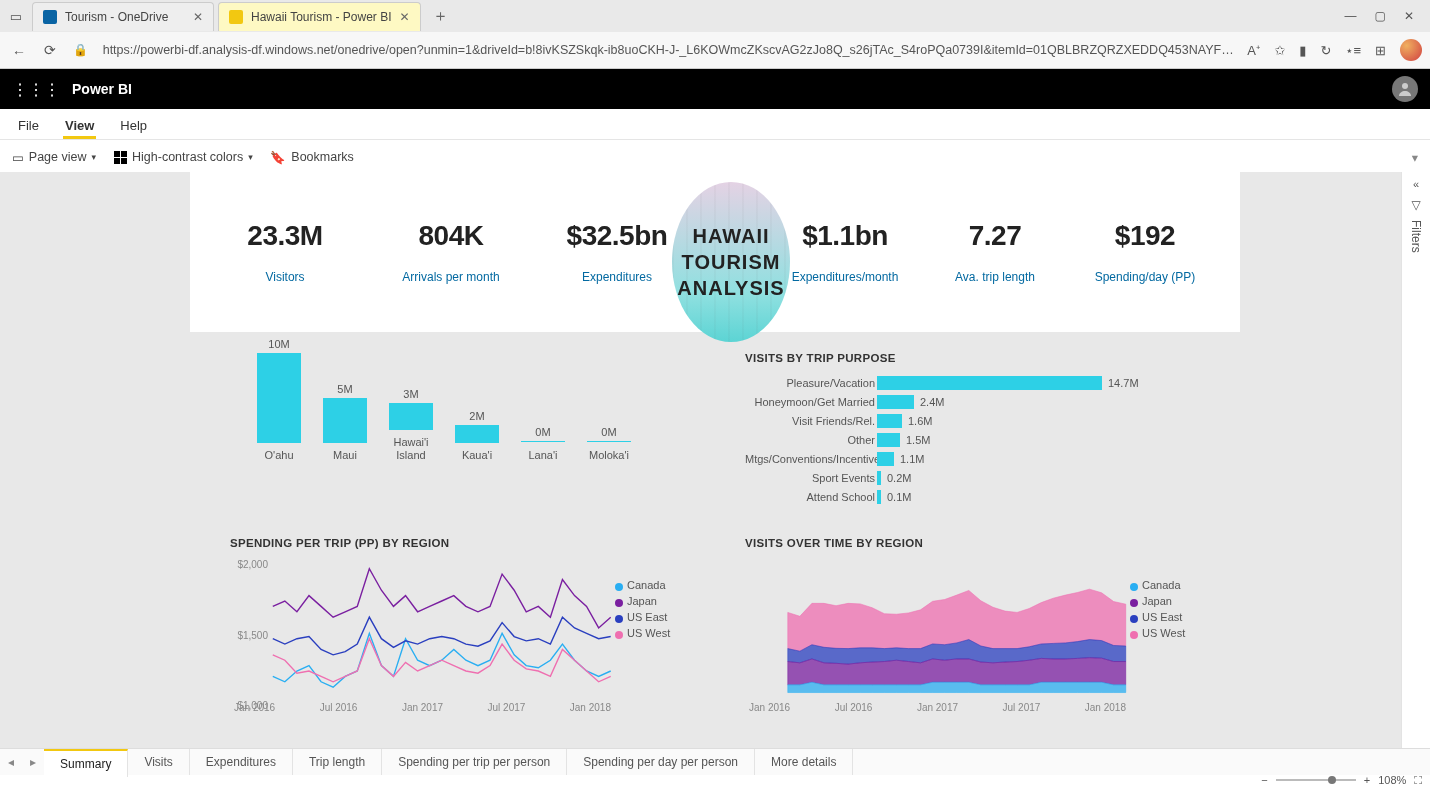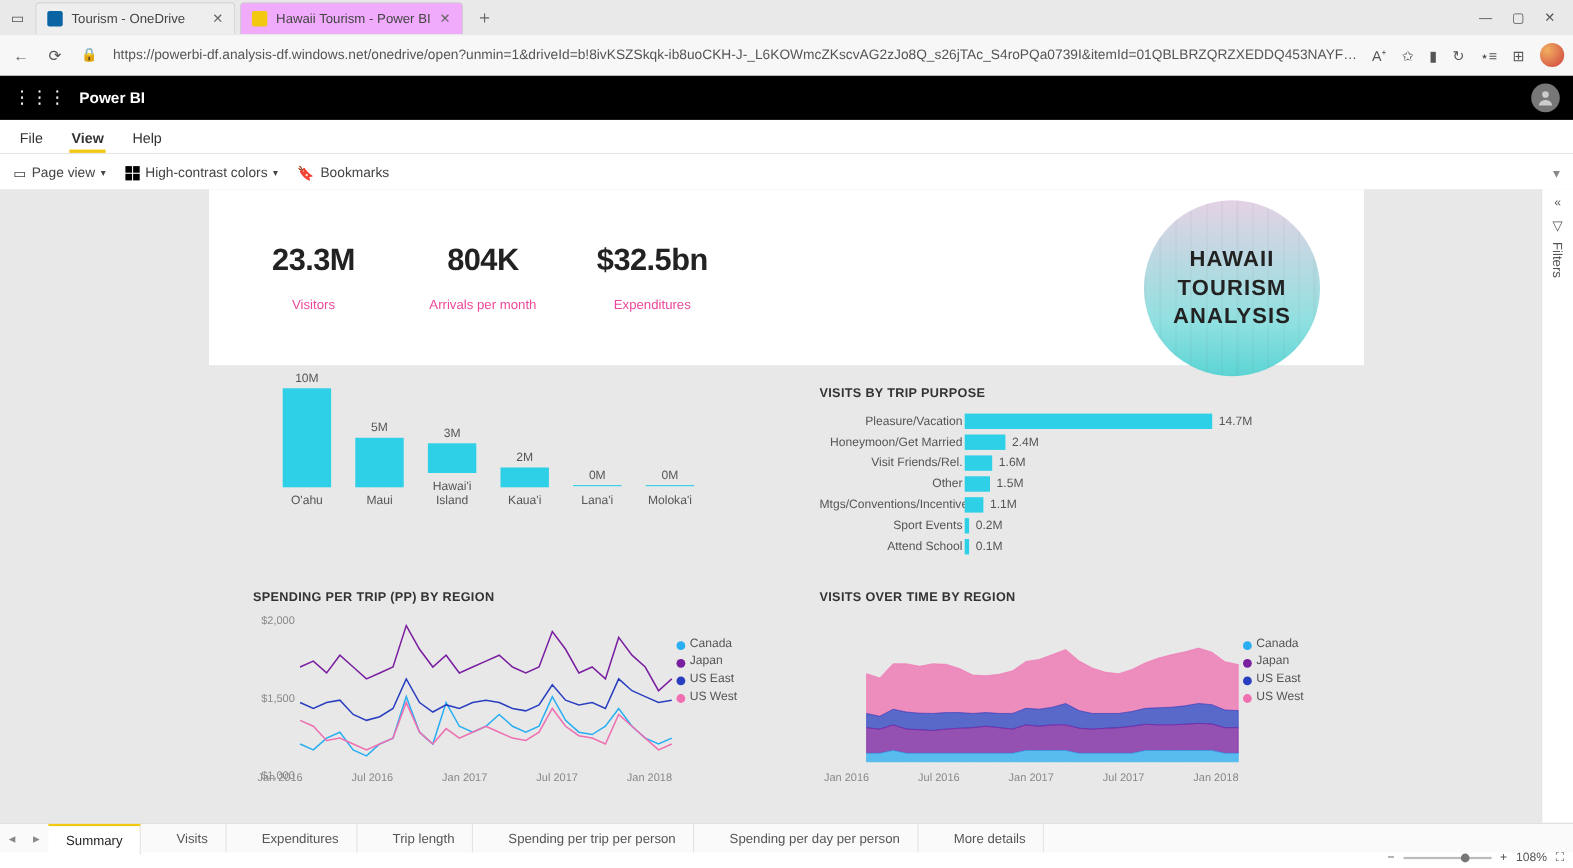--- a/index.html
+++ b/index.html
@@ -1,20 +1,20 @@
 <!DOCTYPE html>
 <html><head>
 <meta charset="utf-8">
 <style>
   html, body { margin:0; padding:0; font-family:"Segoe UI", Arial, sans-serif; font-size:13px; color:#222; background:#fff; height:100%; overflow:hidden;}
   
   .chrome { background:#e9e9e9; border-bottom:1px solid #ccc;}
   .tabbar { display:flex; align-items:center; height:32px; padding:0 6px; gap:6px;}
   .win-icon { width:20px; text-align:center; color:#555;}
-  .tab { display:flex; align-items:center; gap:8px; background:#f0abfc; border:1px solid #ccc; border-bottom:none; border-radius:4px 4px 0 0; height:28px; padding:0 10px; font-size:12px; color:#444; min-width:160px; position:relative;}
+  .tab { display:flex; align-items:center; gap:8px; background:#fef9c3; border:1px solid #ccc; border-bottom:none; border-radius:4px 4px 0 0; height:28px; padding:0 10px; font-size:12px; color:#444; min-width:160px; position:relative;}
   .tab .fav { width:14px; height:14px; display:inline-block;}
   .tab .close { margin-left:auto; color:#666; font-size:12px;}
   .newtab { color:#666; font-size:16px; padding:0 6px;}
   .winbtns { margin-left:auto; display:flex; gap:18px; color:#555; font-size:12px; padding-right:10px;}
   .addrbar { display:flex; align-items:center; height:36px; padding:0 8px; gap:10px; background:#f7f7f7;}
   .navbtn { color:#555; font-size:14px; padding:0 4px;}
   .url { flex:1; font-size:12.5px; color:#555; white-space:nowrap; overflow:hidden; text-overflow:ellipsis;}
   .addr-icons { display:flex; gap:14px; color:#555; align-items:center;}
   .avatar-small { width:22px; height:22px; border-radius:50%; background:radial-gradient(circle at 30% 30%, #f0b060, #d04040);}
   
@@ -30,21 +30,21 @@
   
   .toolbar { height:34px; display:flex; align-items:center; gap:18px; padding:0 12px; border-bottom:1px solid #eee; font-size:12.5px; color:#444;}
   .tbtn { display:flex; align-items:center; gap:5px; cursor:pointer;}
   
   .body-wrap { position:absolute; top:172px; bottom:34px; left:0; right:0; display:flex;}
   .canvas-outer { flex:1; background:#e8e8e8; display:flex; justify-content:center; overflow:auto;}
   .canvas { width:1050px; background:#e8e8e8; position:relative;}
   .header-card { background:#fff; height:160px; display:flex; align-items:center; justify-content:space-between; padding:0 40px; position:relative;}
   .kpi { text-align:center; min-width:110px;}
   .kpi .val { font-size:28px; font-weight:700; color:#222; letter-spacing:-0.5px;}
-  .kpi .lbl { font-size:12px; color:#ec4899; margin-top:18px;}
+  .kpi .lbl { font-size:12px; color:#0369a1; margin-top:18px;}
   .logo { width:160px; height:160px; border-radius:50%; background:linear-gradient(#e4d2e4 0%, #8fe0e0 70%, #5cd4d4 100%); display:flex; flex-direction:column; align-items:center; justify-content:center; font-weight:800; color:#222; font-size:20px; letter-spacing:1px; line-height:1.3; position:relative; top:10px; overflow:hidden;}
   .logo::before{ content:""; position:absolute; inset:0; background:repeating-linear-gradient(90deg, rgba(80,80,80,0.12) 0 2px, transparent 2px 14px); opacity:.35;}
   .logo span{ position:relative; z-index:1;}
   .charts-grid { display:grid; grid-template-columns:1fr 1fr; gap:30px 60px; padding:20px 40px 10px 40px;}
   .chart-title { font-size:11.5px; font-weight:700; letter-spacing:.3px; color:#333; text-transform:uppercase; margin-bottom:10px;}
   
   .barchart { position:relative; height:155px;}
   .bars-row { display:flex; align-items:flex-end; height:110px; gap:18px; padding-left:25px;}
   .bar-col { display:flex; flex-direction:column; align-items:center; width:48px;}
   .bar-val { font-size:11px; color:#555; margin-bottom:3px;}
@@ -159,39 +159,53 @@
     <span>Bookmarks</span>
   </div>
   <span style="margin-left:auto; color:#888;">▾</span>
 </div>
 
 <div class="body-wrap">
   <div class="canvas-outer">
     <div class="canvas">
 
       <div class="header-card">
-        <div style="display:flex; gap:44px;" id="kpis-left-host">
+        <div style="display:flex; gap:56px;" id="kpis-left-host">
             <div class="kpi">
               <div class="val">23.3M</div>
               <div class="lbl">Visitors</div>
             </div>
             <div class="kpi">
               <div class="val">804K</div>
               <div class="lbl">Arrivals per month</div>
             </div>
             <div class="kpi">
               <div class="val">$32.5bn</div>
               <div class="lbl">Expenditures</div>
             </div>
           </div>
         <div class="logo">
           <span>HAWAII</span>
           <span>TOURISM</span>
           <span>ANALYSIS</span>
         </div>
+        <div style="display:flex; gap:40px;" id="kpis-right-host">
+            <div class="kpi">
+              <div class="val">$1.1bn</div>
+              <div class="lbl">Expenditures/month</div>
+            </div>
+            <div class="kpi">
+              <div class="val">7.27</div>
+              <div class="lbl">Ava. trip length</div>
+            </div>
+            <div class="kpi">
+              <div class="val">$192</div>
+              <div class="lbl">Spending/day (PP)</div>
+            </div>
+          </div>
       </div>
 
       <div class="charts-grid">
 
         <div>
           <div class="barchart">
               <div class="bars-row" id="chart0-bars">
                 <div class="bar-col">
                   <div class="bar-val">10M</div>
                   <div class="bar-rect" style="height:90px"></div>
@@ -370,21 +384,21 @@
 
 <div class="filters-collapsed">
   <span style="font-size:11px;">«</span>
   <span style="font-size:12px;">▽</span>
   <span class="vtext">Filters</span>
 </div>
 
 <div class="pagestrip">
   <span class="pnav">◂</span>
   <span class="pnav">▸</span>
-  <div id="pagetabs-host" style="display:flex; height:100%;gap:16px;">
+  <div id="pagetabs-host" style="display:flex; height:100%;">
       <div class="ptab active">Summary</div>
       <div class="ptab">Visits</div>
       <div class="ptab">Expenditures</div>
       <div class="ptab">Trip length</div>
       <div class="ptab">Spending per trip per person</div>
       <div class="ptab">Spending per day per person</div>
       <div class="ptab">More details</div>
     </div>
 </div>
 

